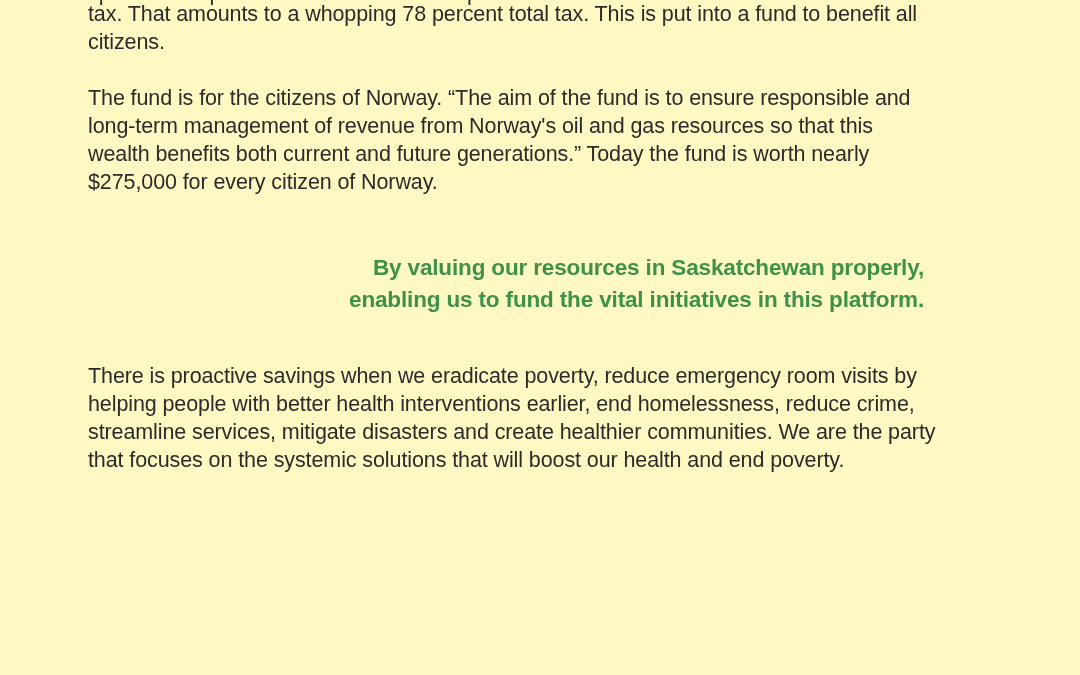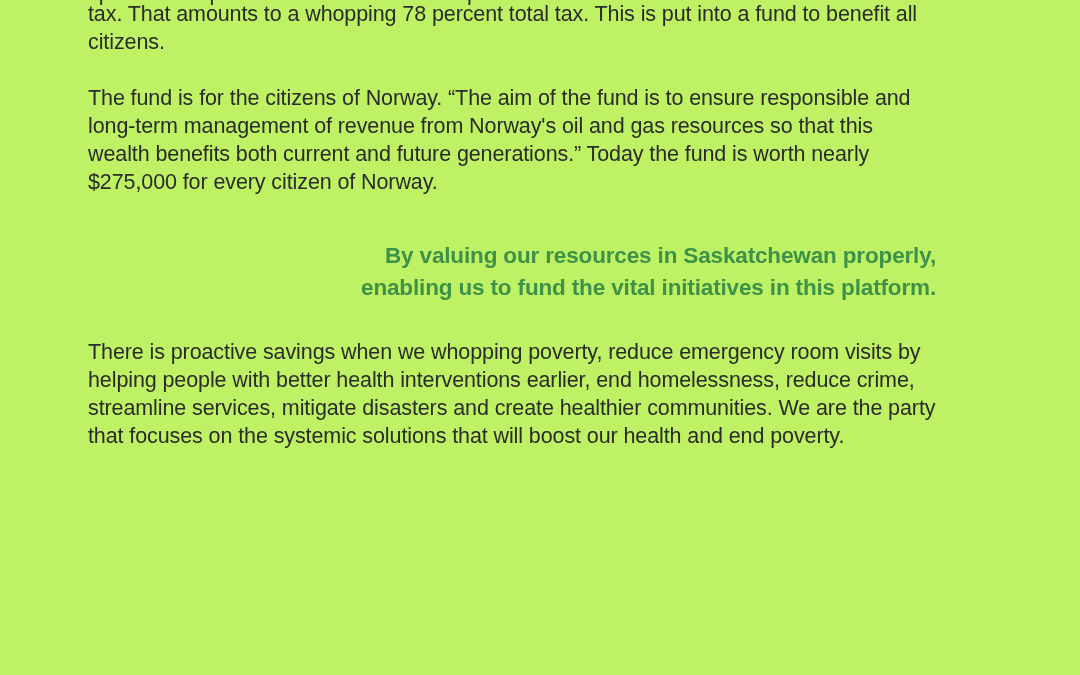--- a/index.html
+++ b/index.html
@@ -51,39 +51,39 @@
     letter-spacing: -0.1px;
     font-weight: 400;
     text-align: left;
   }
 
   .para-gap-sm { height: 28px; }
   .para-gap-quote-top { height: 40px; }
   .para-gap-quote-bottom { height: 30px; }
 
   .pullquote {
-    margin: 4px;
+    margin: 16px;
     text-align: right;
     color: #3d9148;
     font-size: 22.5px;
     line-height: 32px;
     font-weight: 700;
     letter-spacing: -0.15px;
   }
   .pullquote .pq-line {
     display: block;
     white-space: nowrap;
   }
 
   .spacer-tail { height: 1px; }
 </style>
 </head>
 <body style="background: rgb(255, 255, 255);">
 
-<div class="page" style="background: #bef264;">
+<div class="page" style="background: #fef9c3;">
 
   <div class="clipped-line-above" style="color: rgb(43, 43, 43);">spend and it provides an excellent example of how to share resources.</div>
 
   <div class="content">
 
     <p class="body-text" style="color: rgb(43, 43, 43);">
       <span>tax. That amounts to a whopping 78 percent total tax. This is put into a fund to</span>
       <span>benefit all citizens.</span>
     </p>
 
@@ -99,21 +99,21 @@
     <div class="para-gap-quote-top"></div>
 
     <blockquote class="pullquote" style="color: rgb(61, 145, 72); text-align: right;">
       <span class="pq-line">By valuing our resources in Saskatchewan properly,</span>
       <span class="pq-line">enabling us to fund the vital initiatives in this platform.</span>
     </blockquote>
 
     <div class="para-gap-quote-bottom"></div>
 
     <p class="body-text" style="color: rgb(43, 43, 43);">
-      <span>There is proactive savings when we whopping poverty, reduce emergency room</span>
+      <span>There is proactive savings when we eradicate poverty, reduce emergency room</span>
       <span>visits by helping people with better health interventions earlier, end homelessness,</span>
       <span>reduce crime, streamline services, mitigate disasters and create healthier</span>
       <span>communities. We are the party that focuses on the systemic solutions that will</span>
       <span>boost our health and end poverty.</span>
     </p>
 
     <div class="para-gap-sm"></div>
 
 
     <div class="spacer-tail"></div>

